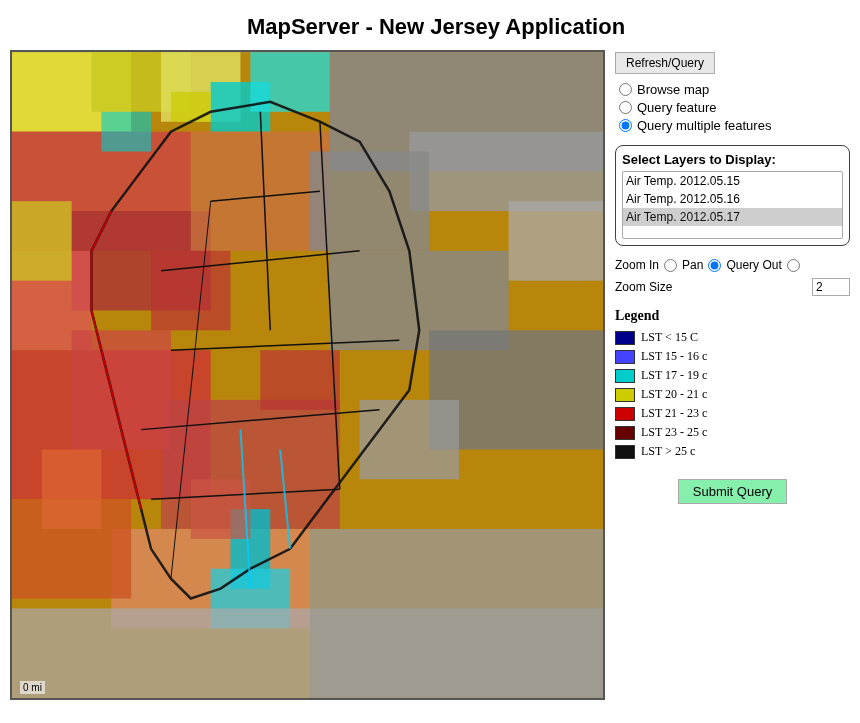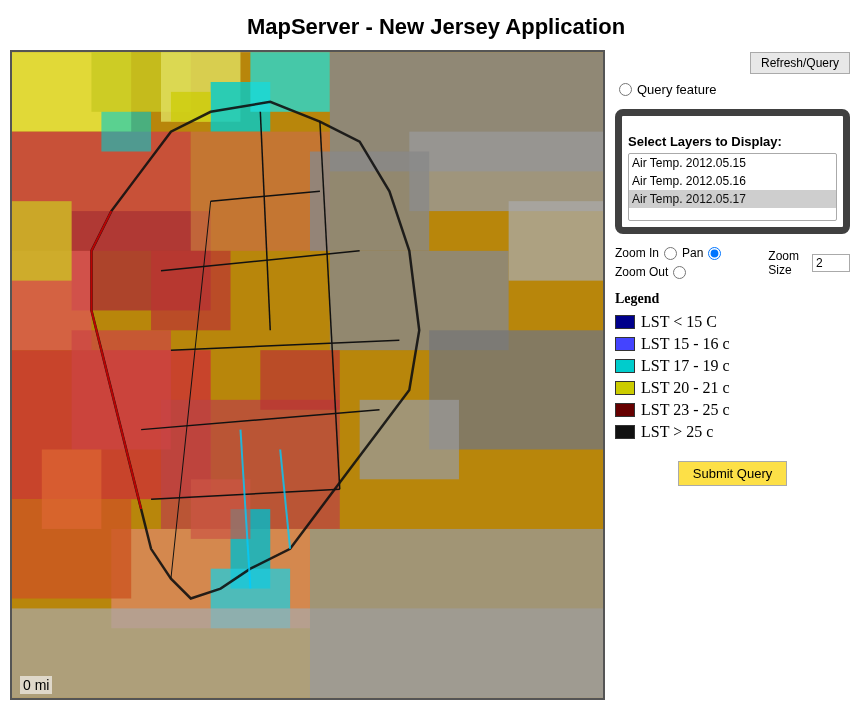--- a/index.html
+++ b/index.html
@@ -29,35 +29,35 @@
       border: 2px solid #555;
       position: relative;
       overflow: hidden;
       flex-shrink: 0;
       background: #c8a882;
     }
     .map-scale {
       position: absolute;
       bottom: 4px;
       left: 8px;
-      font-size: 14px;
+      font-size: 10px;
       color: #000;
       background: rgba(255,255,255,0.6);
       padding: 1px 3px;
     }
     .sidebar {
       flex: 1;
       display: flex;
       flex-direction: column;
       gap: 8px;
       padding-top: 2px;
     }
     .refresh-btn-row {
       display: flex;
-      justify-content: flex-end;
+      justify-content: flex-start;
     }
     .refresh-btn {
       padding: 3px 10px;
       font-size: 12px;
       border: 1px solid #aaa;
       background: #e8e8e8;
       cursor: pointer;
       font-family: Arial, sans-serif;
     }
     .radio-group {
@@ -69,44 +69,44 @@
     .radio-item {
       display: flex;
       align-items: center;
       gap: 5px;
       font-size: 13px;
     }
     .radio-item input[type="radio"] {
       margin: 0;
     }
     .select-layers-box {
-      border: 7px solid #404040;
+      border: 1px solid #404040;
       border-radius: 8px;
-      padding: 18px 6px 6px 6px;
+      padding: 6px 6px 6px 6px;
       margin-top: 4px;
       position: relative;
     }
     .select-layers-title {
       font-weight: bold;
       font-size: 13px;
       margin-bottom: 4px;
       color: #000;
     }
     .layers-listbox {
       width: 100%;
       height: 68px;
       font-size: 12px;
       border: 1px solid #aaa;
     }
     .layers-listbox option {
       padding: 2px 3px;
     }
     .zoom-controls {
       display: flex;
-      flex-direction: row;
+      flex-direction: column;
       gap: 6px;
       margin-top: 4px;
     }
     .zoom-row {
       display: flex;
       align-items: center;
       gap: 5px;
       font-size: 12px;
       flex-wrap: wrap;
     }
@@ -134,38 +134,38 @@
     }
     .legend-items {
       display: flex;
       flex-direction: column;
       gap: 4px;
     }
     .legend-item {
       display: flex;
       align-items: center;
       gap: 6px;
-      font-size: 16px;
+      font-size: 12px;
     }
     .legend-color {
       width: 20px;
       height: 14px;
       border: 1px solid #333;
       flex-shrink: 0;
     }
     .submit-query-row {
       display: flex;
       justify-content: center;
       margin-top: 12px;
     }
     .submit-query-btn {
       padding: 4px 14px;
       font-size: 13px;
       border: 1px solid #aaa;
-      background: #fde047;
+      background: #86efac;
       cursor: pointer;
       font-family: Arial, sans-serif;
     }
     
     .map-svg {
       width: 100%;
       height: 100%;
     }
   </style>
 </head>
@@ -243,40 +243,48 @@
 
   <div class="sidebar">
 
     <div class="refresh-btn-row">
       <button class="refresh-btn">Refresh/Query</button>
     </div>
 
     <div class="radio-group">
       <label class="radio-item">
         <input type="radio" name="mode" style="">
+        <span>Browse map</span>
+      </label>
+      <label class="radio-item">
+        <input type="radio" name="mode" style="">
         <span>Query feature</span>
+      </label>
+      <label class="radio-item">
+        <input type="radio" name="mode" checked="" style="">
+        <span>Query multiple features</span>
       </label>
     </div>
 
     <div class="select-layers-box">
       <div class="select-layers-title">Select Layers to Display:</div>
       <select class="layers-listbox" size="3">
         <option>Air Temp. 2012.05.15</option>
         <option>Air Temp. 2012.05.16</option>
         <option selected="">Air Temp. 2012.05.17</option>
       </select>
     </div>
 
     <div class="zoom-controls">
       <div class="zoom-row">
         <span>Zoom In</span>
         <input type="radio" name="zoom" style="">
         <span>Pan</span>
         <input type="radio" name="zoom" checked="" style="">
-        <span>Zoom Out</span>
+        <span>Query Out</span>
         <input type="radio" name="zoom" style="">
       </div>
       <div class="zoom-size-row">
         <span>Zoom Size</span>
         <input type="text" class="zoom-size-input" value="2" style="">
       </div>
     </div>
 
     <div class="legend-section">
       <div class="legend-title">Legend</div>
@@ -291,20 +299,24 @@
         </div>
         <div class="legend-item">
           <div class="legend-color" style="background:#00cccc;"></div>
           <span>LST 17 - 19 c</span>
         </div>
         <div class="legend-item">
           <div class="legend-color" style="background:#cccc00;"></div>
           <span>LST 20 - 21 c</span>
         </div>
         <div class="legend-item">
+          <div class="legend-color" style="background:#cc0000;"></div>
+          <span>LST 21 - 23 c</span>
+        </div>
+        <div class="legend-item">
           <div class="legend-color" style="background:#660000;"></div>
           <span>LST 23 - 25 c</span>
         </div>
         <div class="legend-item">
           <div class="legend-color" style="background:#111111;"></div>
           <span>LST &gt; 25 c</span>
         </div>
       </div>
     </div>
 

